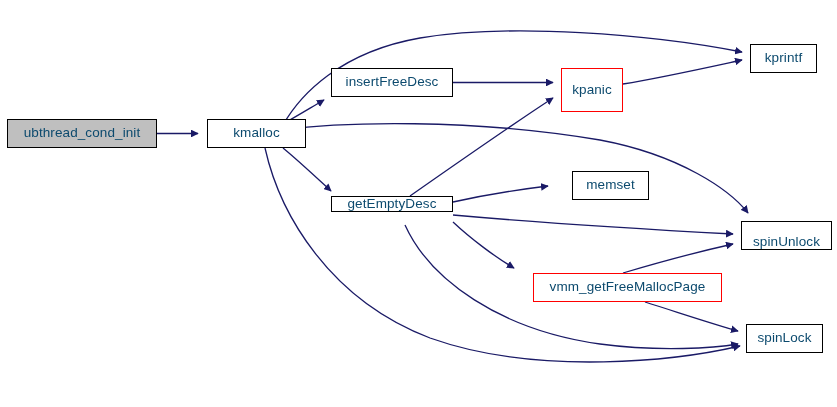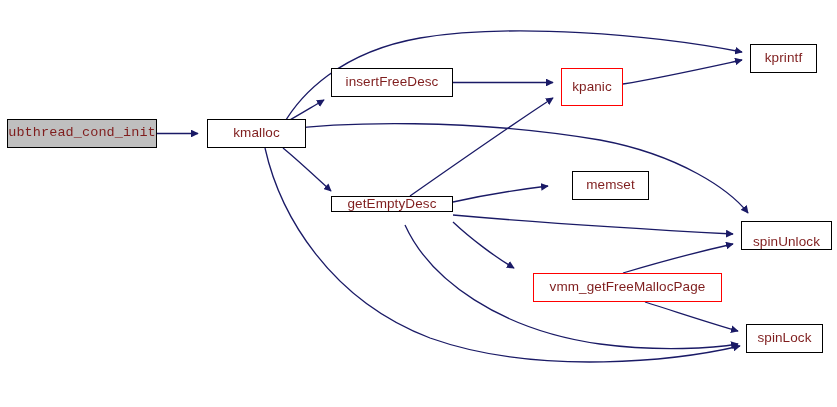--- a/index.html
+++ b/index.html
@@ -28,29 +28,28 @@
   .node {
     position: absolute;
     box-sizing: border-box;
     display: flex;
     align-items: center;
     justify-content: center;
     background: #ffffff;
     border: 1px solid #000000;
     font-family: "Liberation Sans", sans-serif;
     font-size: 13.5px;
-    color: #7f1d1d;
+    color: #0c4a6e;
     white-space: nowrap;
     letter-spacing: 0.1px;
     z-index: 5;
   }
   .node.highlight {
     background: #bfbfbf;
     border: 1px solid #000000;
-    font-family: Liberation Mono, monospace;
   }
   .node.red {
     border: 1px solid #ff0000;
   }
   .node-label {
     display: block;
     line-height: 1;
     padding-bottom: 1px;
   }
 </style>
@@ -87,21 +86,21 @@
   <div id="nodes-layer">
       <div class="node highlight" style="left: 7px; top: 119px; width: 150px; height: 29px; border-color: rgb(0, 0, 0);">
         <span class="node-label">ubthread_cond_init</span>
       </div>
       <div class="node" style="left: 207px; top: 119px; width: 99px; height: 29px; border-color: rgb(0, 0, 0);">
         <span class="node-label">kmalloc</span>
       </div>
       <div class="node" style="left: 331px; top: 68px; width: 122px; height: 29px; border-color: rgb(0, 0, 0);">
         <span class="node-label">insertFreeDesc</span>
       </div>
-      <div class="node red" style="left: 561px; top: 68px; width: 62px; height: 38px; border-color: rgb(255, 0, 0);">
+      <div class="node red" style="left: 561px; top: 68px; width: 62px; height: 44px; border-color: rgb(255, 0, 0);">
         <span class="node-label">kpanic</span>
       </div>
       <div class="node" style="left: 750px; top: 44px; width: 67px; height: 29px; border-color: rgb(0, 0, 0);">
         <span class="node-label">kprintf</span>
       </div>
       <div class="node" style="left: 331px; top: 196px; width: 122px; height: 16px; border-color: rgb(0, 0, 0); text-align: right;">
         <span class="node-label">getEmptyDesc</span>
       </div>
       <div class="node" style="left: 572px; top: 171px; width: 77px; height: 29px; border-color: rgb(0, 0, 0);">
         <span class="node-label">memset</span>

